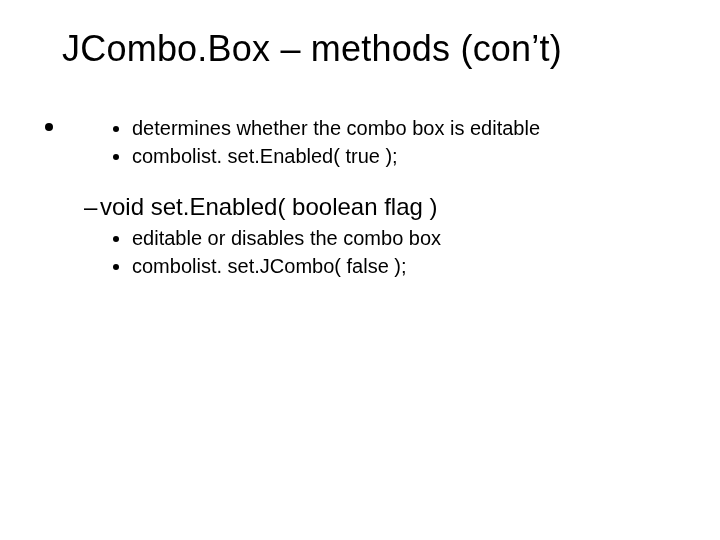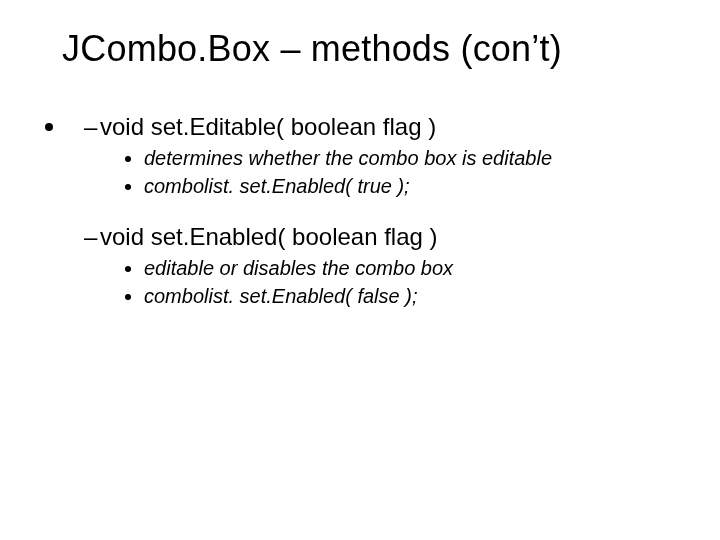--- a/index.html
+++ b/index.html
@@ -45,48 +45,44 @@
     width: 16px;
     margin-left: -2px;
   }
   ul.level3 {
     list-style: disc;
     margin: 4px 0 24px 0;
     padding-left: 42px;
     font-size: 20px;
   }
   ul.level3 > li {
-    margin: 2px 16px;
+    margin: 2px 4px;
     line-height: 1.3;
-    font-style: italic;
   }
 </style>
 </head>
 <body>
 
 <div class="slide">
   <div class="title">JCombo.Box – methods (con’t)</div>
 
   <ul class="level1">
     <li>
 
       <div class="level2">
 
-        <div class="level2-item">
-          <span class="dash">–</span><span>void set.Editable( boolean flag )</span>
-        </div>
         <ul class="level3">
           <li><span>determines whether the combo box is editable</span></li>
           <li><span>combolist. set.Enabled( true );</span></li>
         </ul>
 
         <div class="level2-item">
           <span class="dash">–</span><span>void set.Enabled( boolean flag )</span>
         </div>
         <ul class="level3">
           <li><span>editable or disables the combo box</span></li>
-          <li><span>combolist. set.Enabled( false );</span></li>
+          <li><span>combolist. set.JCombo( false );</span></li>
         </ul>
 
       </div>
     </li>
   </ul>
 </div>
 
 </body></html>

